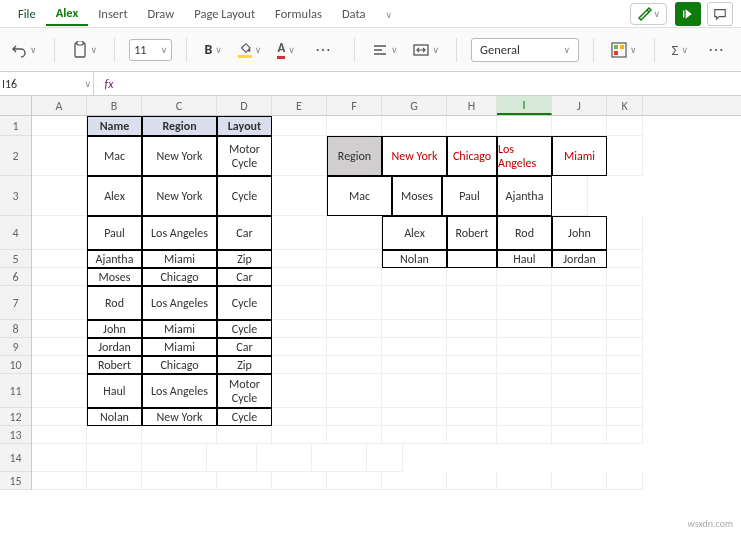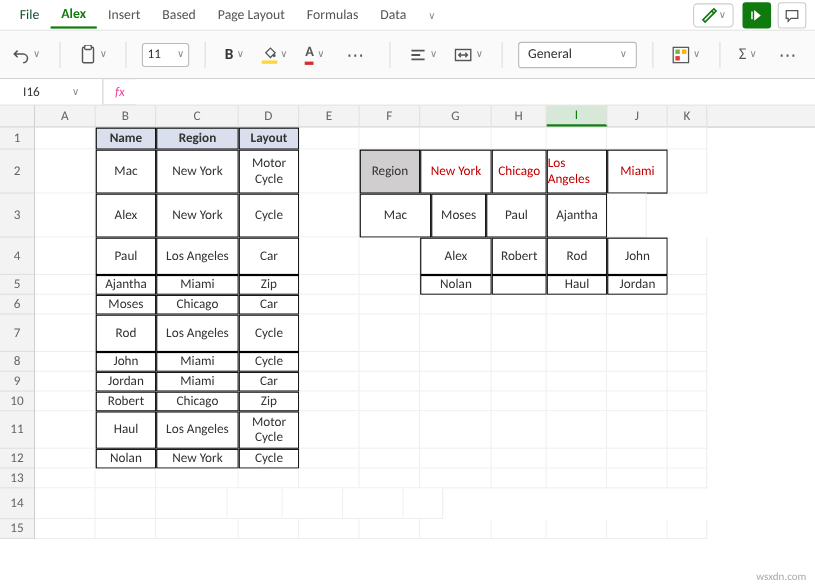--- a/index.html
+++ b/index.html
@@ -87,25 +87,25 @@
 }
 .more-dots { font-size: 16px; letter-spacing: 2px; color: #555; padding: 0 4px; }
 .fx-row {
   display: flex; align-items: center;
   height: 24px; border-bottom: 1px solid #d0d0d0;
   font-size: 12px;
 }
 .namebox {
   width: 94px; height: 100%;
   border-right: 1px solid #d0d0d0;
-  display: flex; align-items: center; padding: 0 21px;
+  display: flex; align-items: center; padding: 0 2px;
   justify-content: space-between;
   background: #fff;
 }
-.fx-label { width: 30px; text-align: center; color: #ec4899; font-style: italic; }
+.fx-label { width: 30px; text-align: center; color: #701a75; font-style: italic; }
 .fx-input { flex: 1; height: 100%; padding: 0 6px; background: #fff; }
 .grid-wrap { position: relative; }
 .grid-corner {
   position: absolute; left: 0; top: 0;
   width: 32px; height: 20px;
   background: #f3f3f3;
   border-right: 1px solid #ccc;
   border-bottom: 1px solid #ccc;
 }
 .col-headers {
@@ -167,21 +167,21 @@
   font-size: 10px; color: #aaa;
 }
 </style>
 </head>
 <body>
 
 <div class="tabbar">
   <div class="tab gray">File</div>
   <div class="tab active">Alex</div>
   <div class="tab">Insert</div>
-  <div class="tab">Based</div>
+  <div class="tab">Draw</div>
   <div class="tab">Page Layout</div>
   <div class="tab">Formulas</div>
   <div class="tab">Data</div>
   <div class="tab"><span class="chev">∨</span></div>
   <div class="spacer"></div>
   <div class="draw-btn">
     <svg width="16" height="16" viewBox="0 0 16 16">
         <path d="M2 12 L10 4 L12 6 L4 14 Z" fill="none" stroke="#0f7b0f" stroke-width="1.5"></path>
         <path d="M10 4 L12 2 L14 4 L12 6" fill="none" stroke="#0f7b0f" stroke-width="1.5"></path>
       </svg>

